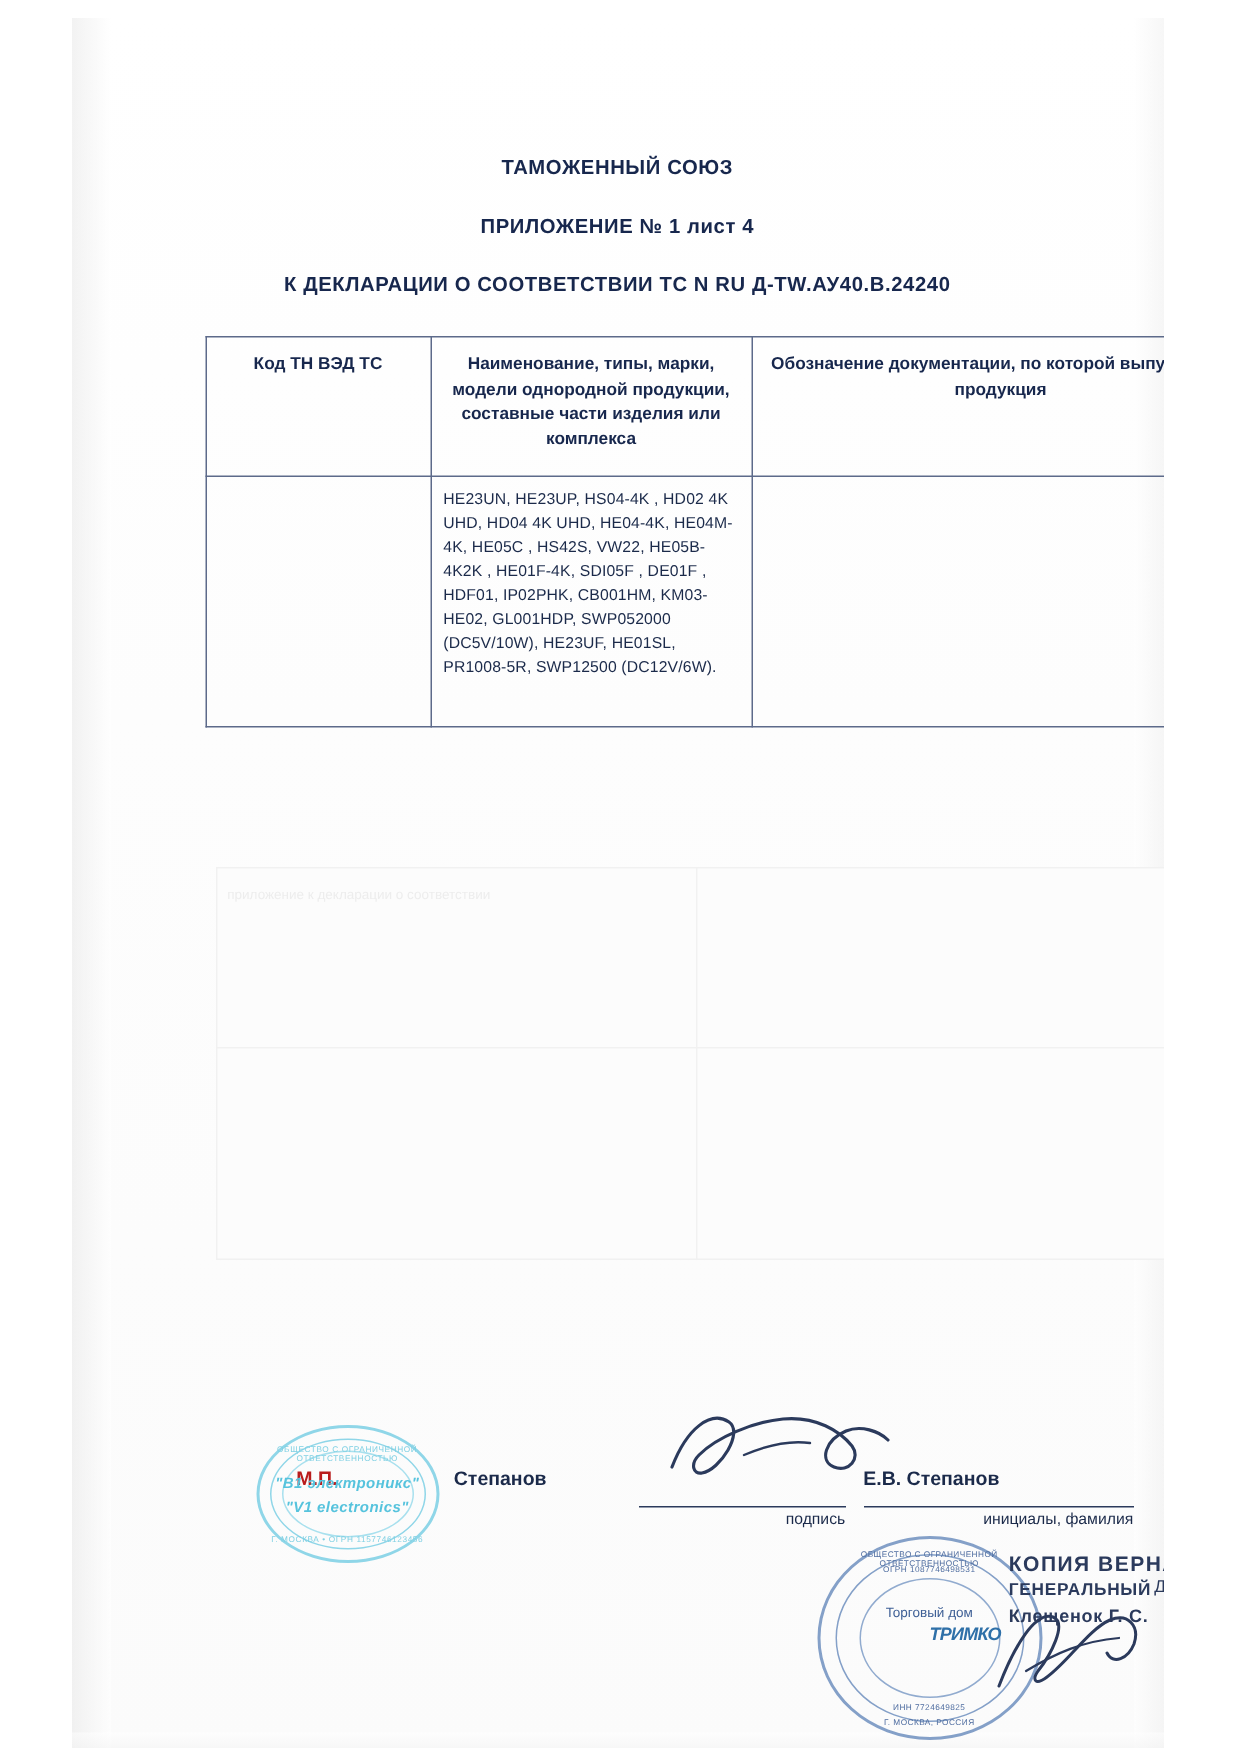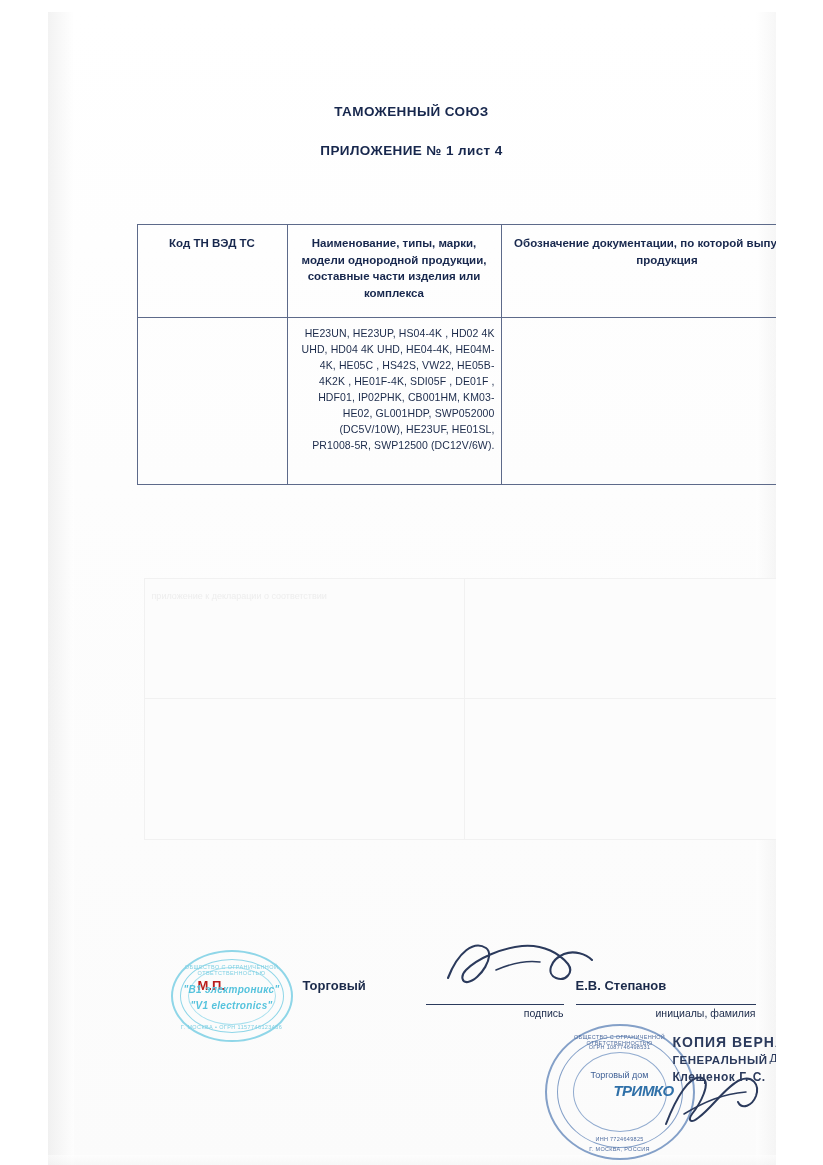--- a/index.html
+++ b/index.html
@@ -67,21 +67,20 @@
     top: 212px;
     width: 645px;
     border-collapse: collapse;
     table-layout: fixed;
     border-radius: 10px;
   }
   table.main th,
   table.main td {
     border: 1px solid #5d6a8a;
     vertical-align: top;
-    text-align: right;
   }
   table.main th {
     text-align: center;
     font-size: 11.5px;
     font-weight: bold;
     color: #17274d;
     padding: 10px 8px;
     height: 72px;
     line-height: 1.45;
   }
@@ -286,21 +285,21 @@
     top: 46px;
     text-align: center;
     font-size: 9px;
     color: #3f6096;
   }
   .stamp-company .brand {
     position: absolute;
     left: 0; right: 0;
     top: 58px;
     text-align: center;
-    font-size: 15px;
+    font-size: 12px;
     font-weight: bold;
     font-style: italic;
     color: #2f70a8;
     letter-spacing: -.5px;
     padding-left: 48px;
   }
 
   
   .copy-true {
     position: absolute;
@@ -353,20 +352,21 @@
 
 <div class="page">
   <div class="scan-tint"></div>
   <div class="scan-edge-left"></div>
   <div class="scan-edge-right"></div>
   <div class="scan-edge-bottom"></div>
 
   <div class="head">
     <div class="line l1">ТАМОЖЕННЫЙ СОЮЗ</div>
     <div class="line l2">ПРИЛОЖЕНИЕ № 1 лист 4</div>
+    <div class="line l3">К ДЕКЛАРАЦИИ О СООТВЕТСТВИИ ТС N RU Д-TW.АУ40.В.24240</div>
   </div>
 
   <table class="main">
     <thead>
       <tr>
         <th class="c1">Код ТН ВЭД ТС</th>
         <th class="c2">Наименование, типы, марки, модели однородной продукции, составные части изделия или комплекса</th>
         <th class="c3">Обозначение документации, по которой выпускается продукция</th>
       </tr>
     </thead>
@@ -380,21 +380,21 @@
   </table>
 
   <div class="ghost g1"></div>
   <div class="ghost g2"></div>
   <div class="ghost g3"></div>
   <div class="ghost g4"></div>
   <div class="ghost-text">приложение к декларации о соответствии</div>
 
   <div class="sig-row">
     <div class="mp">М.П.</div>
-    <div class="applicant">Торговый</div>
+    <div class="applicant">Степанов</div>
     <div class="sign-line"></div>
     <div class="sign-caption">подпись</div>
     <div class="name-line"></div>
     <div class="name-text">Е.В. Степанов</div>
     <div class="name-caption">инициалы, фамилия</div>
   </div>
 
   <svg class="handsign" viewBox="0 0 160 70">
     <path d="M8,48 C18,22 34,10 46,18 C56,25 40,50 28,52 C22,53 20,46 26,40 C38,28 62,18 82,16 C104,14 120,24 128,34 C134,42 126,52 116,48 C106,44 110,30 124,24 C134,20 146,24 152,30" fill="none" stroke="#2b3a5c" stroke-width="2.1" stroke-linecap="round"></path>
     <path d="M56,40 C70,34 86,30 100,32" fill="none" stroke="#2b3a5c" stroke-width="1.6" stroke-linecap="round"></path>

